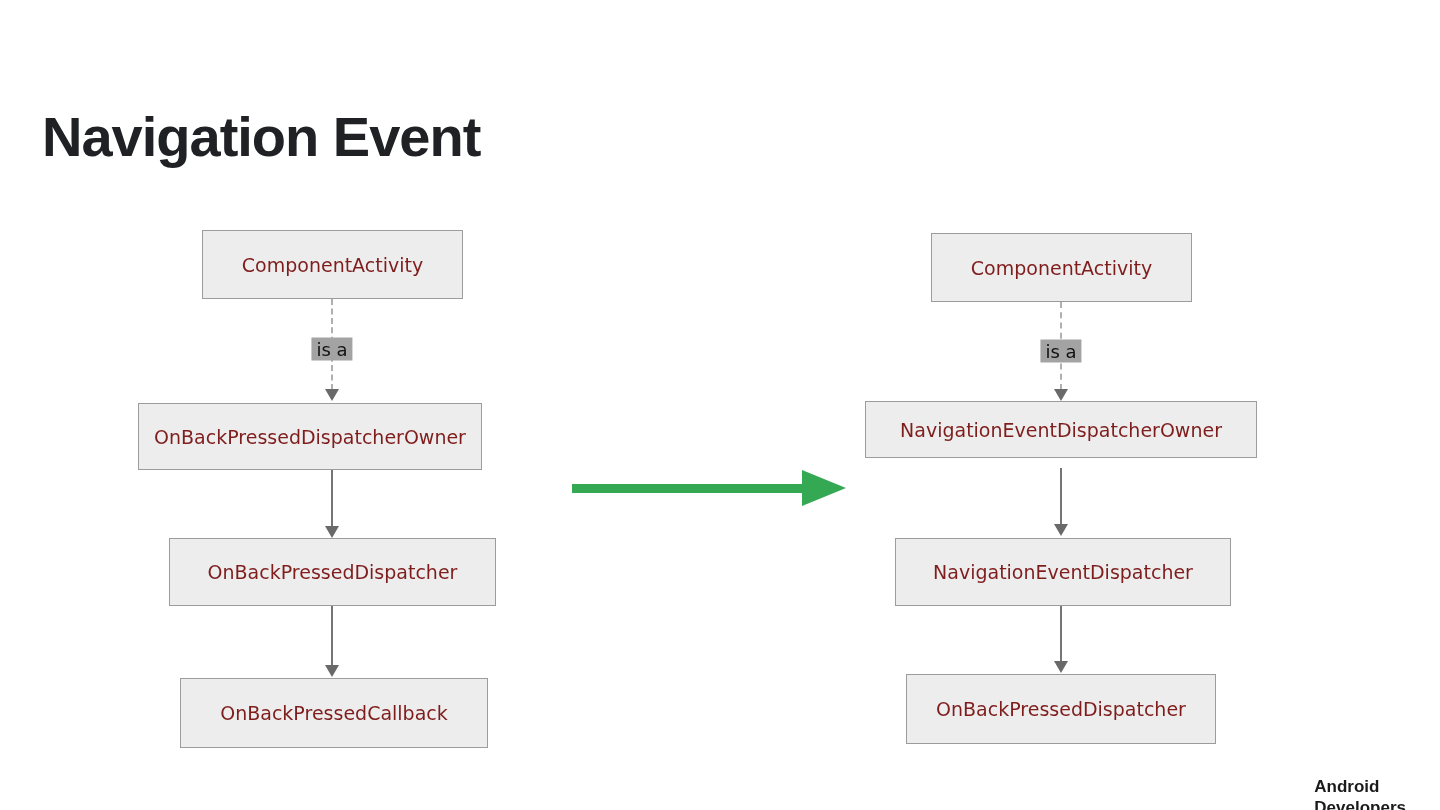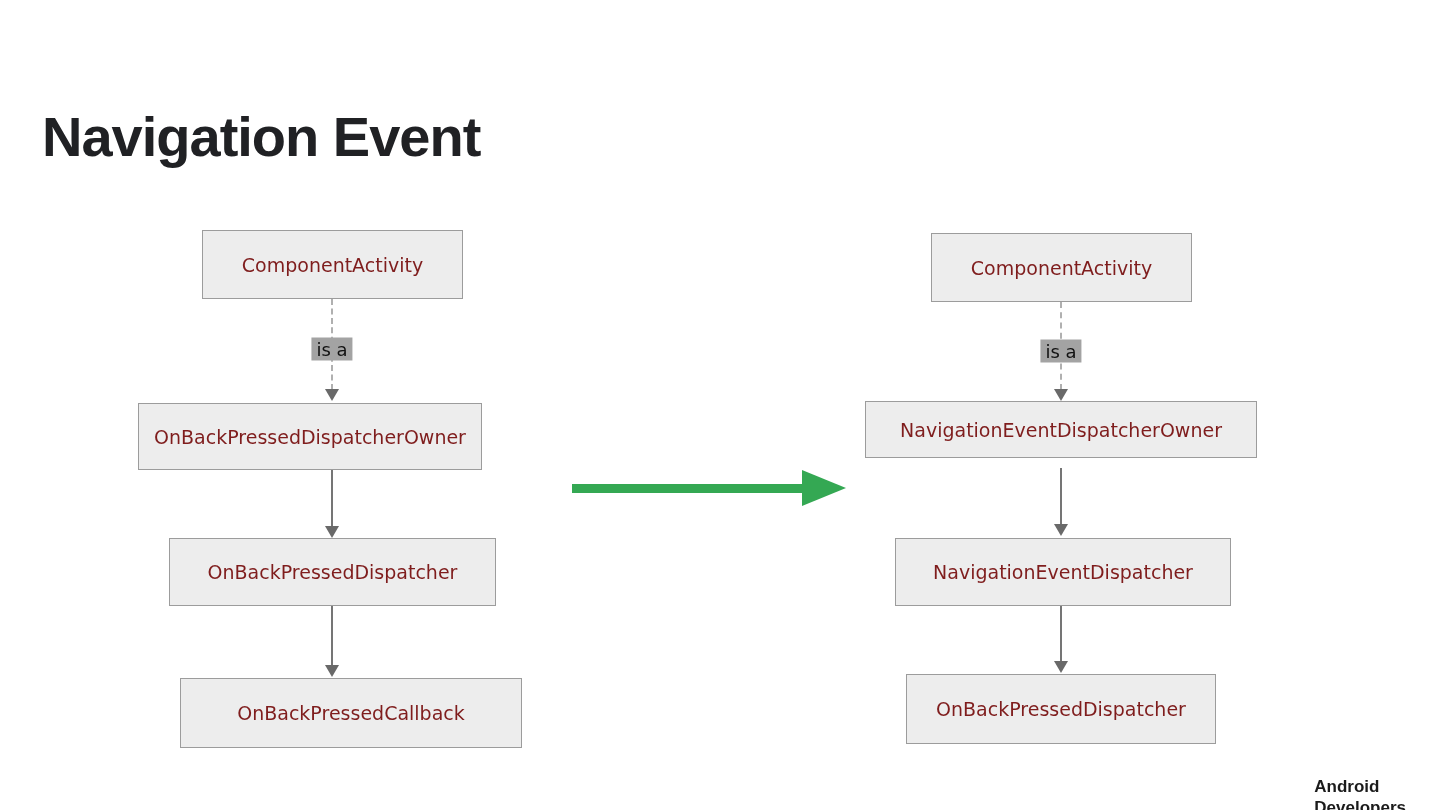--- a/index.html
+++ b/index.html
@@ -85,21 +85,21 @@
     <div class="node" style="left:138px; top:375px; width:344px; height:67px;">OnBackPressedDispatcherOwner</div>
 
     <div class="vline" style="left:331px; top:442px; height:57px;"></div>
     <div class="arrowhead-down" style="left:325px; top:498px;"></div>
 
     <div class="node" style="left:169px; top:510px; width:327px; height:68px;">OnBackPressedDispatcher</div>
 
     <div class="vline" style="left:331px; top:578px; height:60px;"></div>
     <div class="arrowhead-down" style="left:325px; top:637px;"></div>
 
-    <div class="node" style="left:180px; top:650px; width:342px; height:70px;">OnBackPressedCallback</div>
+    <div class="node" style="left:180px; top:650px; width:308px; height:70px;">OnBackPressedCallback</div>
   </div>
 
   <div>
     <div class="green-shaft"></div>
     <div class="green-head"></div>
   </div>
 
   <div>
     <div class="node" style="left:931px; top:205px; width:261px; height:69px;">ComponentActivity</div>
 

